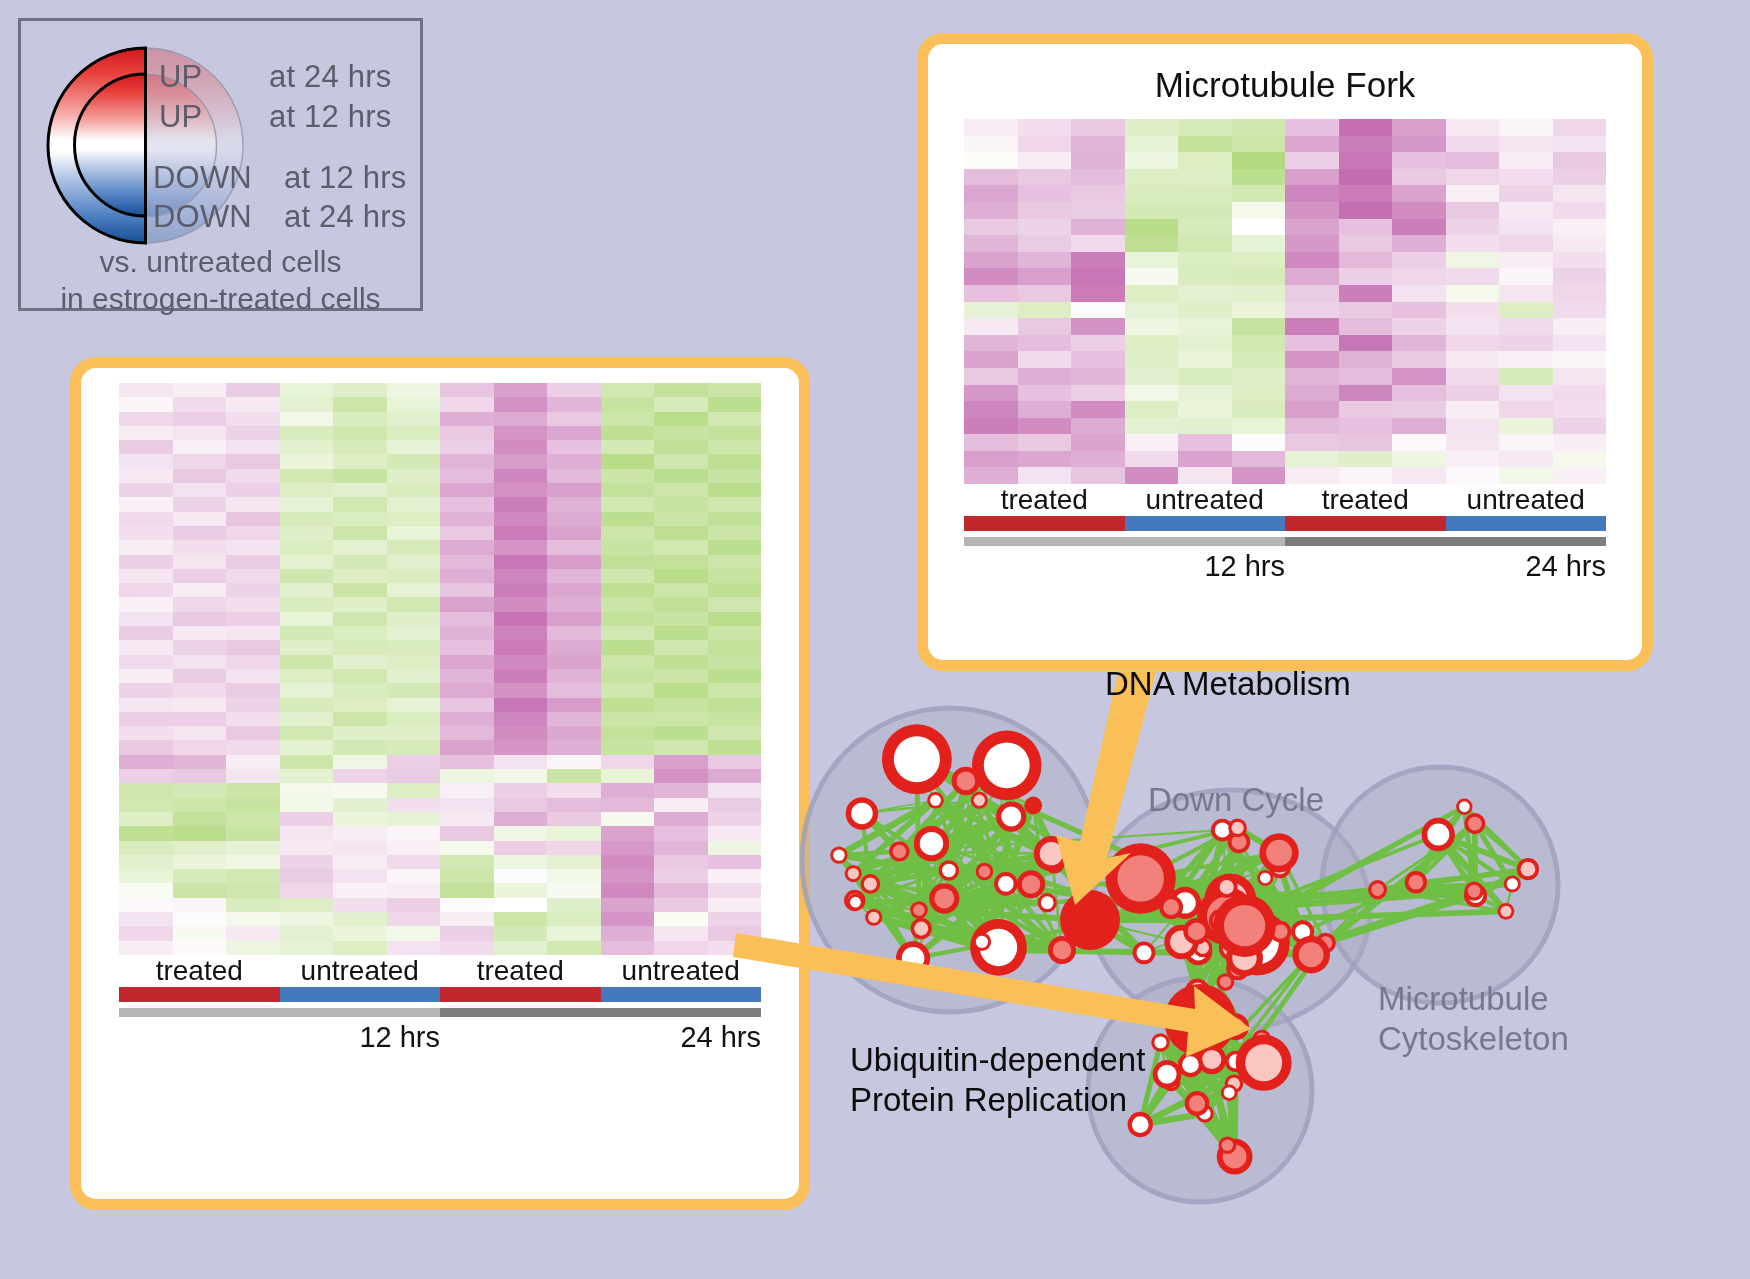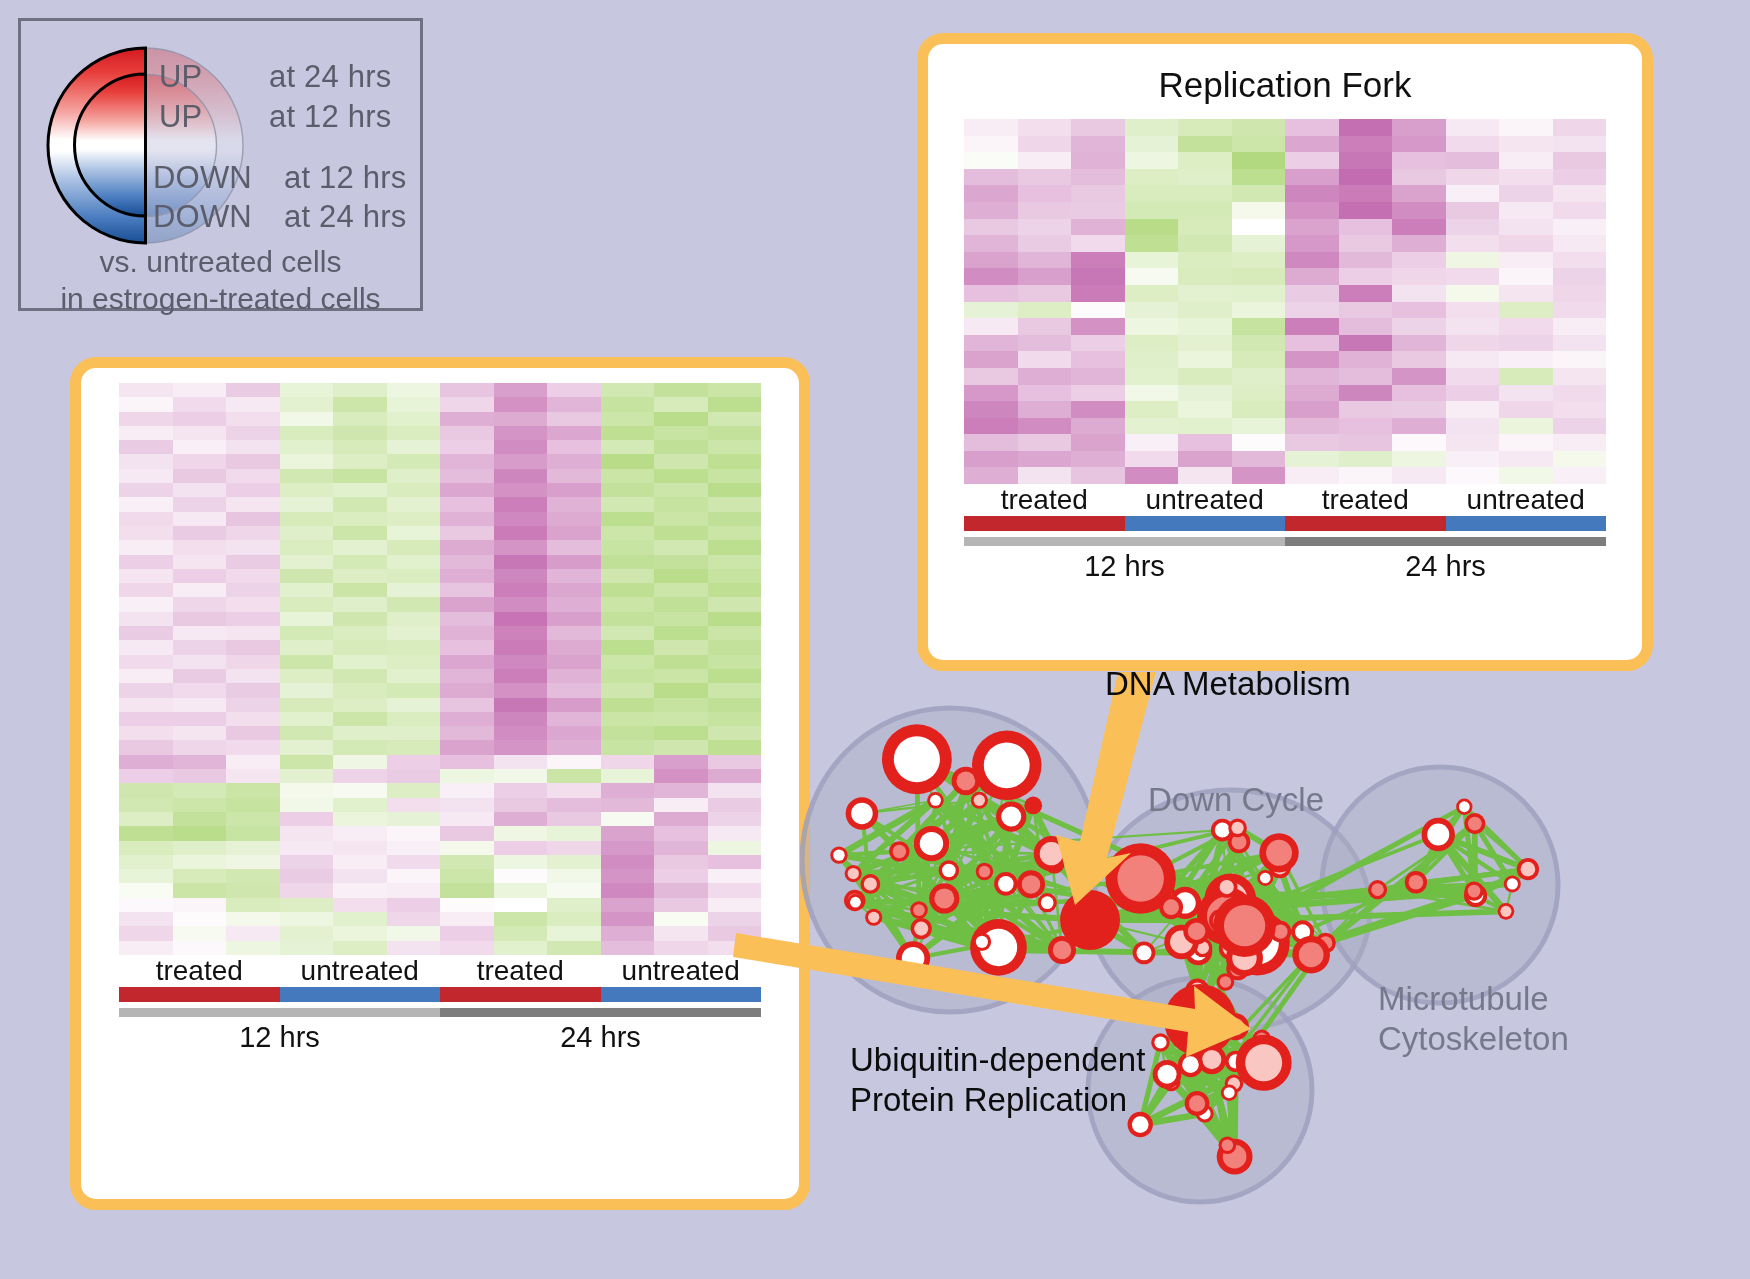--- a/index.html
+++ b/index.html
@@ -61,21 +61,21 @@
   .heatmap span{display:block;width:100%;height:100%;}
 
   
   .colbar{display:flex;}
   .colbar > div{height:15px;}
   .timebar{display:flex;margin-top:6px;}
   .timebar > div{height:9px;}
   .labelrow{display:flex;}
   .labelrow > div{text-align:center;font-size:28px;color:#111;}
   .timelabelrow{display:flex;}
-  .timelabelrow > div{text-align:center;font-size:29px;color:#111;padding-top:4px;}
+  .timelabelrow > div{text-align:right;font-size:29px;color:#111;padding-top:4px;}
 
   
   #network{left:800px;top:620px;width:950px;height:659px;}
   #network svg{display:block;}
 
   .netlabel{position:absolute;font-size:33px;line-height:40px;}
   #lab-dna{left:1105px;top:664px;color:#0c0c0c;}
   #lab-cc{left:1148px;top:780px;color:#76788c;}
   #lab-mt{left:1378px;top:979px;color:#76788c;text-align:left;}
   #lab-ub{left:850px;top:1040px;color:#0c0c0c;}
@@ -125,21 +125,21 @@
     <div class="rowtext" style="left:263px;top:178px;">at 24 hrs</div>
 
     <div class="bottomtxt">
       <div>vs. untreated cells</div>
       <div>in estrogen-treated cells</div>
     </div>
   </div>
 
 
   <div id="rep-card" class="abs card">
-    <div class="card-title">Replication Fork</div>
+    <div class="card-title">Microtubule Fork</div>
     <div style="padding:14px 36px 0 36px;">
       <div class="heatmap" id="hm-rep" style="grid-template-columns: repeat(12, 1fr); grid-auto-rows: 16.6px;">
           <span style="background: rgb(248, 237, 245);"></span>
           <span style="background: rgb(242, 222, 237);"></span>
           <span style="background: rgb(233, 200, 226);"></span>
           <span style="background: rgb(223, 239, 201);"></span>
           <span style="background: rgb(214, 234, 186);"></span>
           <span style="background: rgb(207, 231, 174);"></span>
           <span style="background: rgb(230, 192, 222);"></span>
           <span style="background: rgb(197, 111, 179);"></span>

